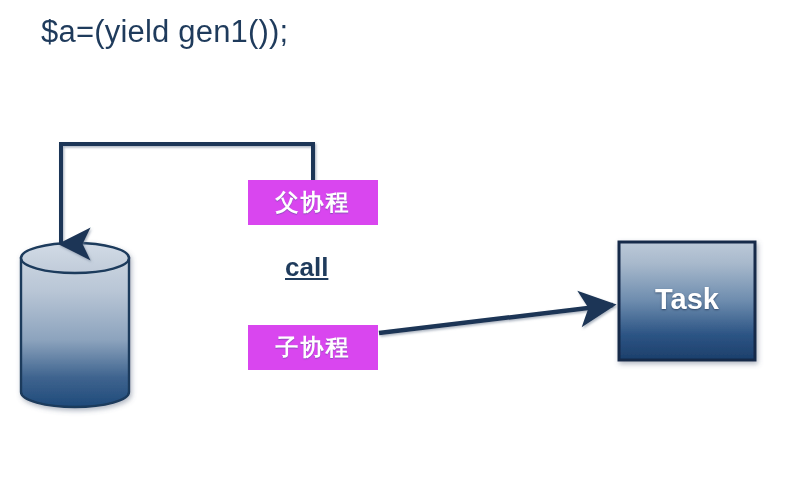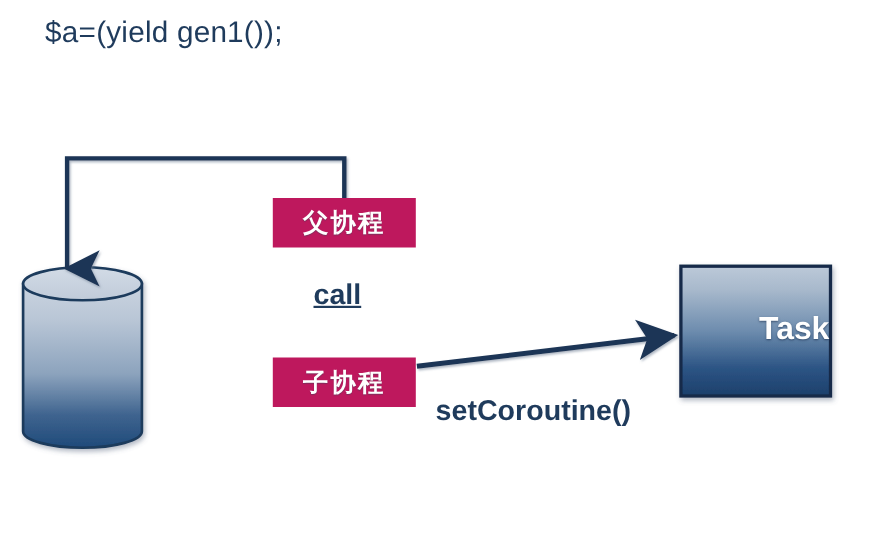--- a/index.html
+++ b/index.html
@@ -18,21 +18,21 @@
     width: 800px;
     height: 495px;
     background: #ffffff;
   }
 
   
   #title-text {
     position: absolute;
     left: 41px;
     top: 13px;
-    font-size: 27px;
+    font-size: 31px;
     font-weight: 400;
     color: #1f3b5c;
     letter-spacing: 0.2px;
     white-space: nowrap;
     line-height: 1.2;
   }
 
   
   #draw {
     position: absolute;
@@ -63,30 +63,29 @@
     left: 619px;
     top: 283px;
     width: 136px;
     text-align: center;
     font-size: 29px;
     font-weight: 700;
     color: #ffffff;
     text-shadow: 0 1px 2px rgba(15,35,65,0.6);
     pointer-events: none;
     white-space: nowrap;
-    padding-left: 35px;
   }
 
   
   .teal-box {
     position: absolute;
     left: 248px;
     width: 130px;
     height: 45px;
-    background: #be185d;
+    background: #d946ef;
     display: flex;
     align-items: center;
     justify-content: center;
   }
   #parent-coroutine-box { top: 180px; }
   #child-coroutine-box  { top: 325px; }
   .teal-box-label {
     font-family: "Liberation Serif", "DejaVu Serif", serif;
     font-size: 23px;
     font-weight: 700;
@@ -180,15 +179,14 @@
   <div class="teal-box" id="parent-coroutine-box">
     <span class="teal-box-label">父协程</span>
   </div>
 
   <div class="teal-box" id="child-coroutine-box">
     <span class="teal-box-label">子协程</span>
   </div>
 
   <div class="annot" id="call-label">call</div>
 
-  <div class="annot" id="setcoroutine-label">setCoroutine()</div>
 
 </div>
 
 </body></html>

